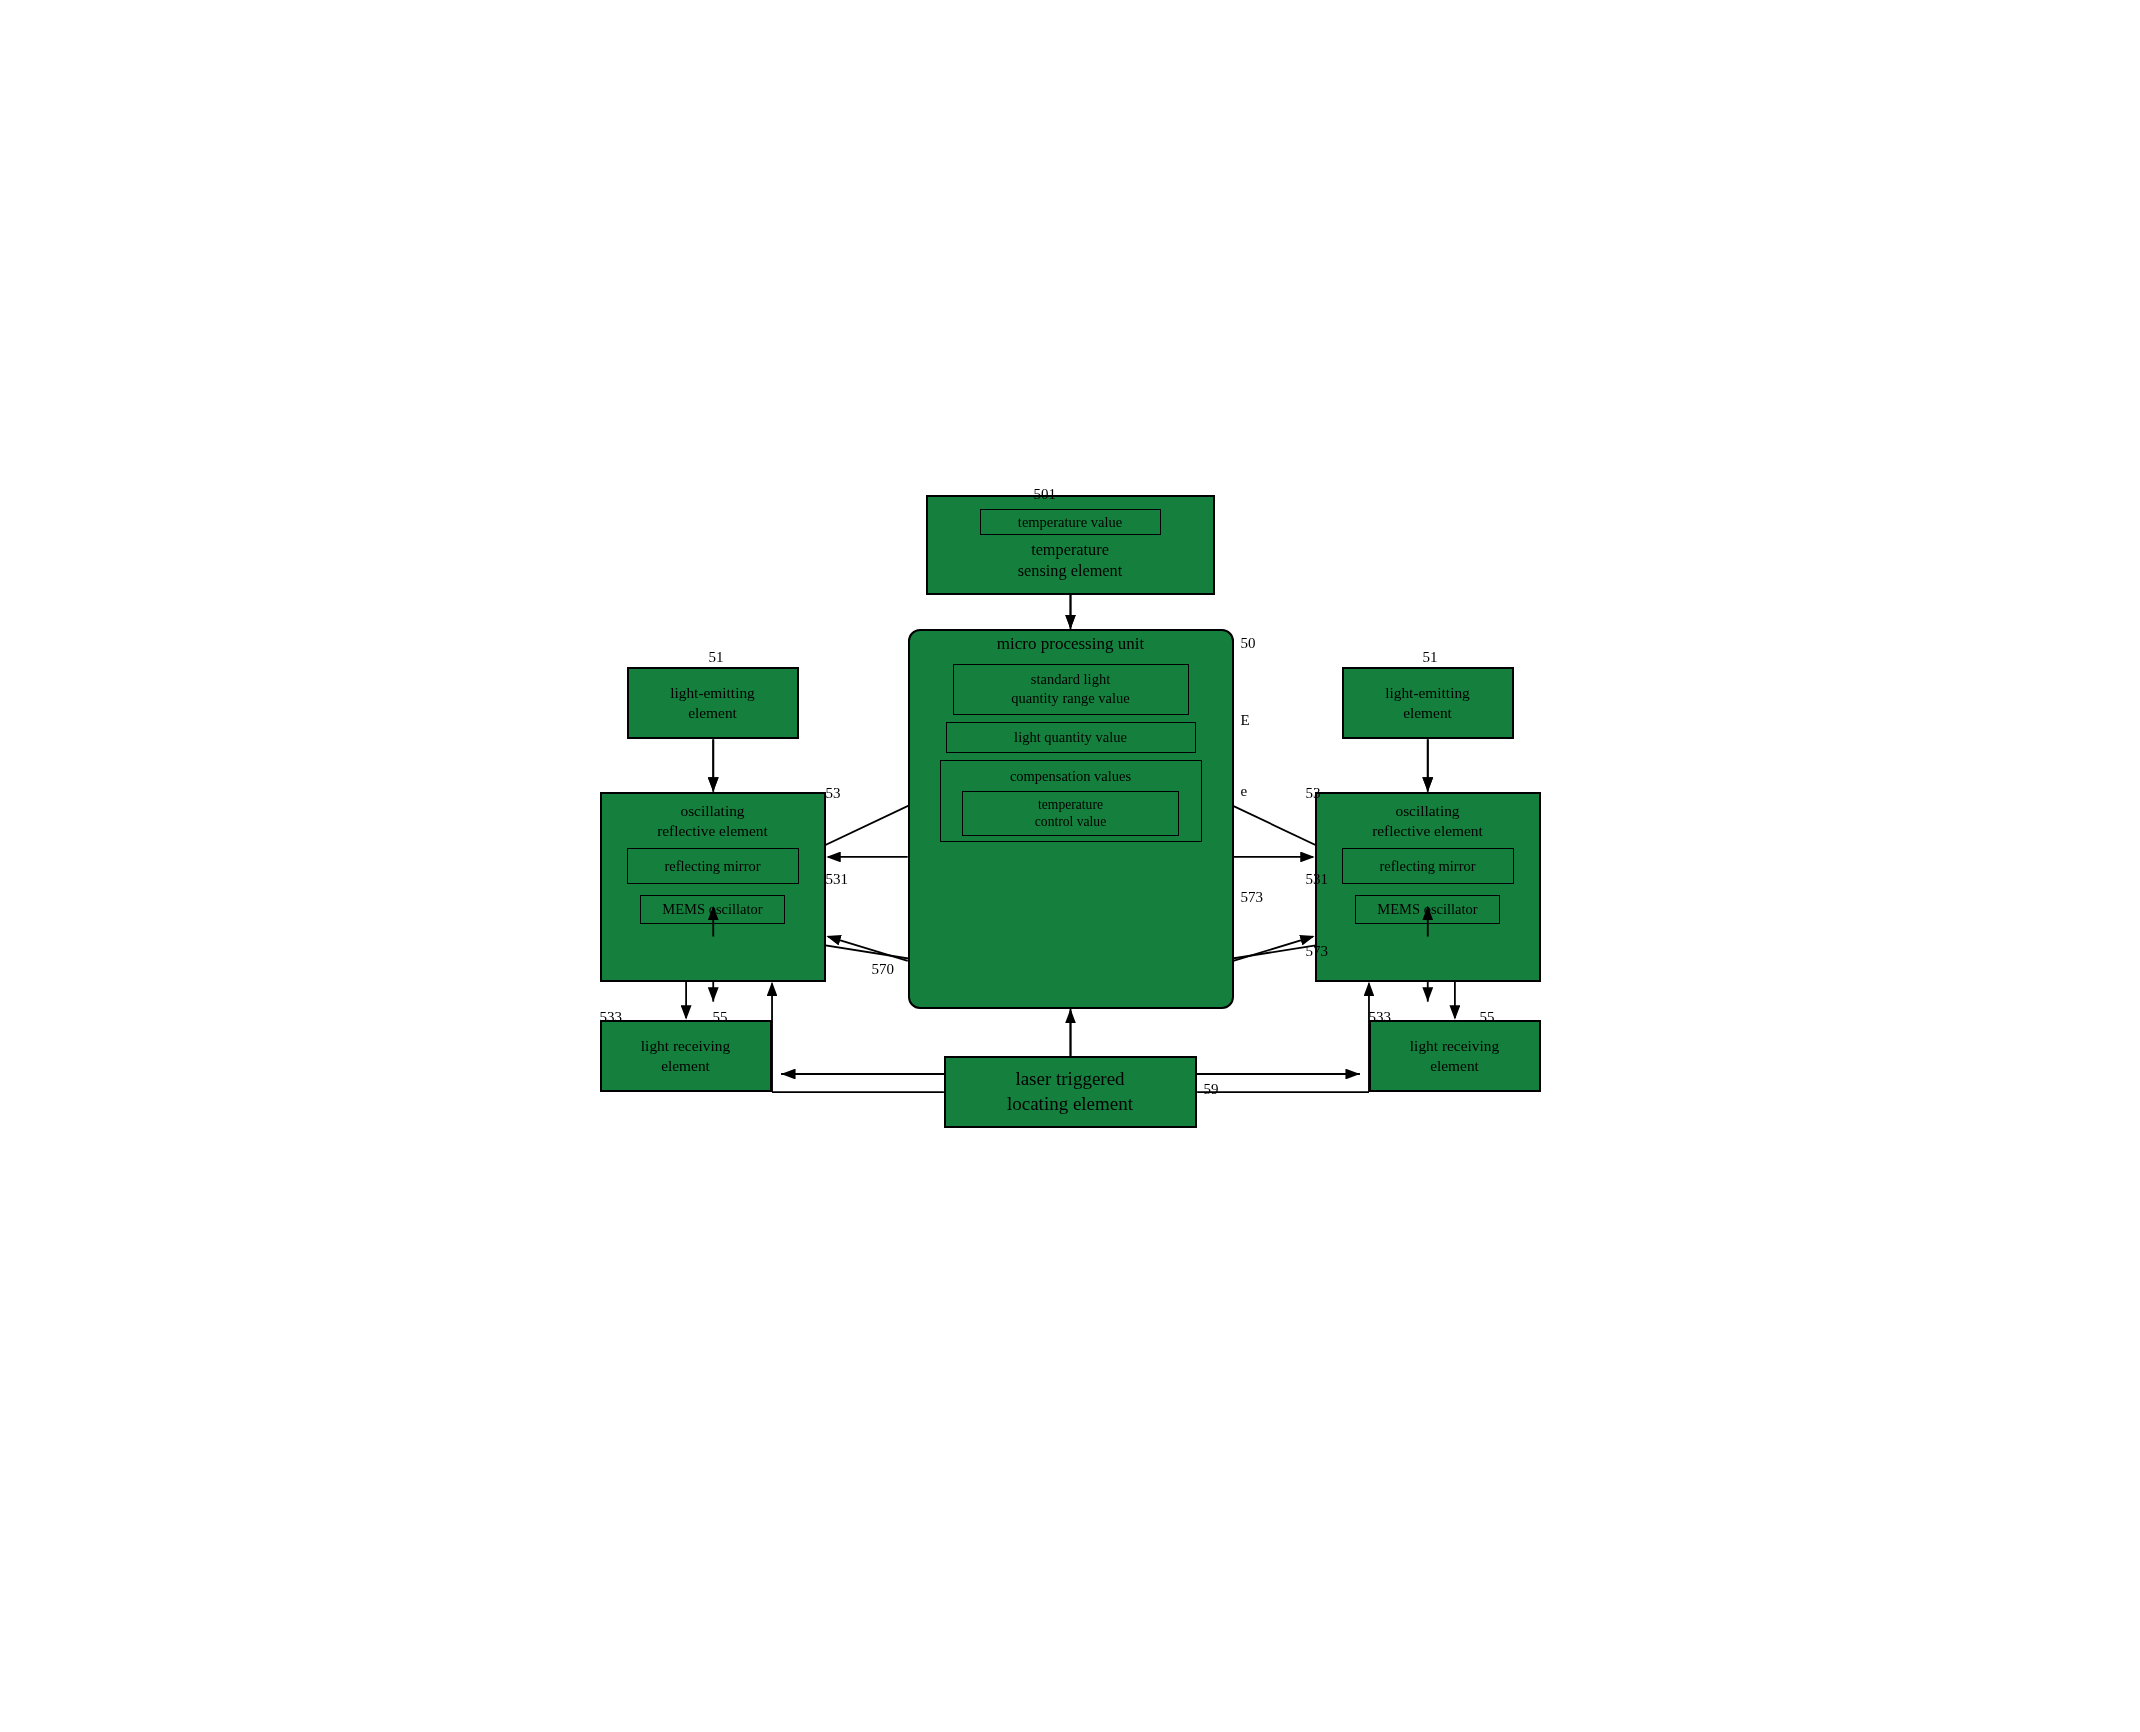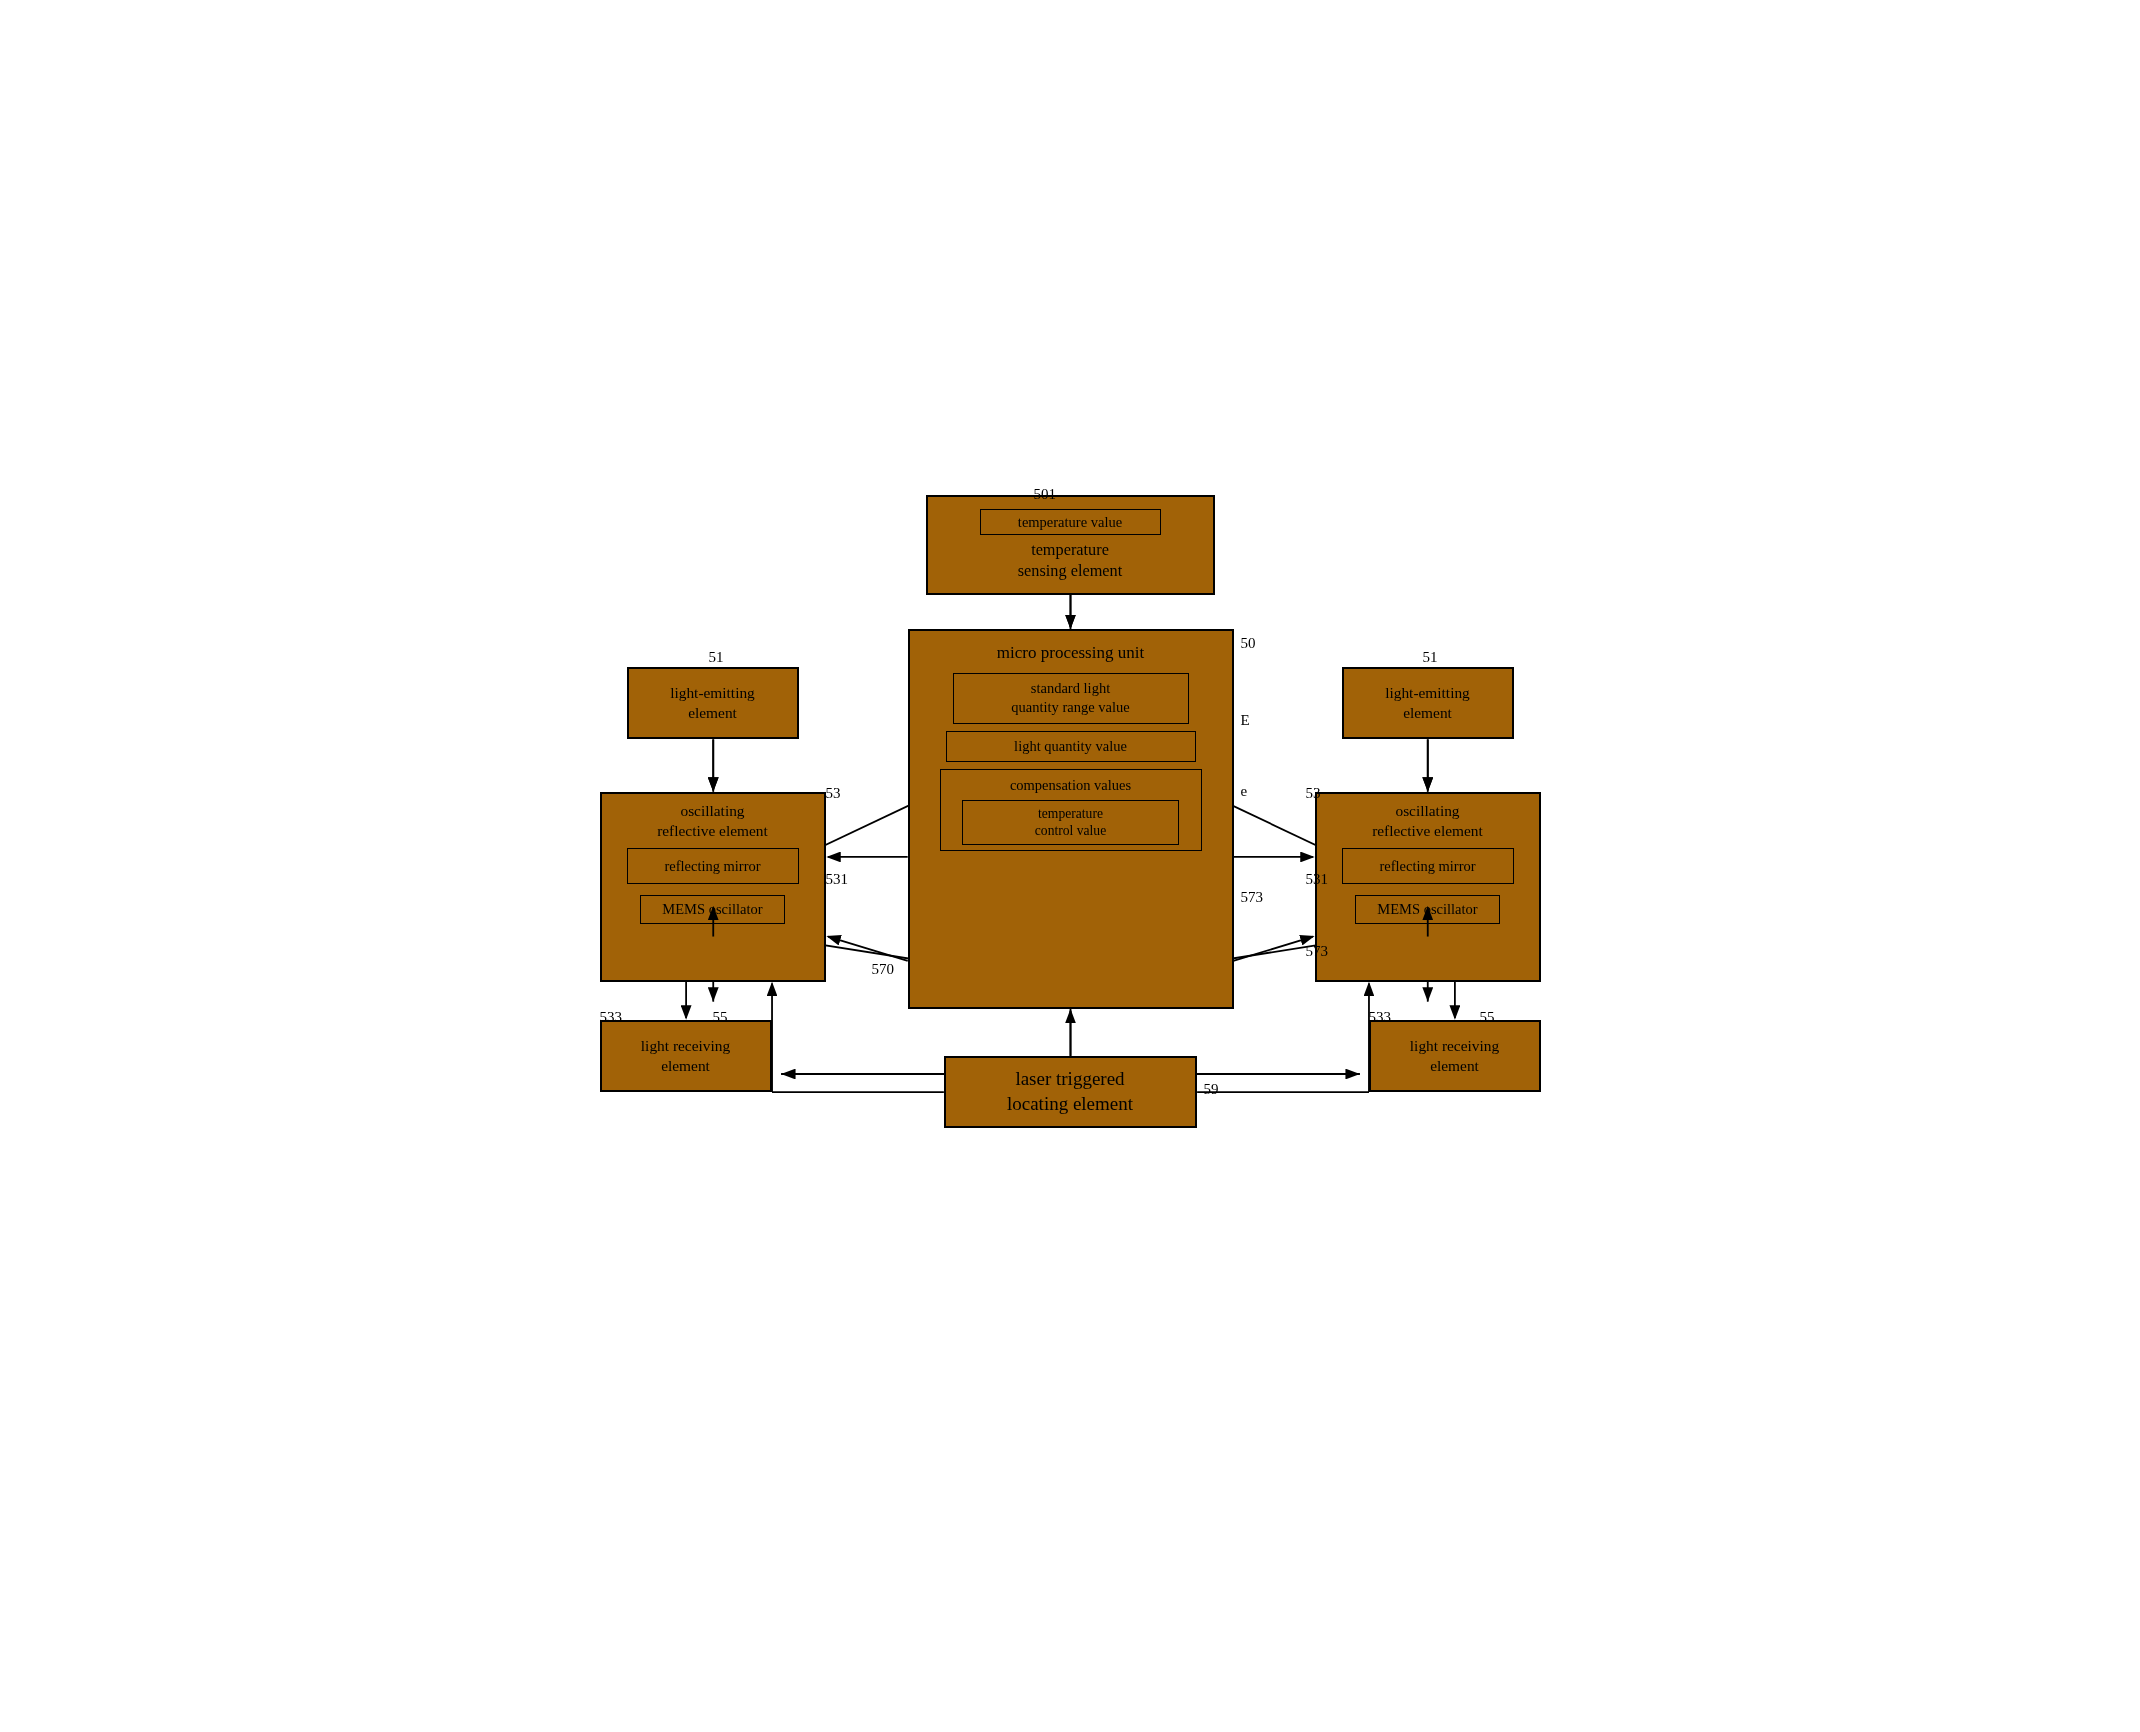--- a/index.html
+++ b/index.html
@@ -21,21 +21,21 @@
     .fig-title {
       text-align: center;
       font-size: 33px;
       font-weight: bold;
       margin-top: 18px;
       letter-spacing: 1.8px;
     }
     
     .block {
       border: 2.3px solid #000;
-      background: #a16207;
+      background: #15803d;
       text-align: center;
       position: absolute;
       display: flex;
       flex-direction: column;
       align-items: center;
       justify-content: center;
       line-height: 1.3;
     }
     
     .svg-overlay {
@@ -94,21 +94,21 @@
 
   <div class="block" style="left:353px; top:36px; width:289px; height:100px; font-size:16.3px;">
     <div style="border:1.8px solid #000; width:181px; padding:2.7px 7.2px; margin-bottom:3.6px; font-size:14.5px;">
       <span>temperature value</span>
     </div>
     <span>temperature</span>
     <span>sensing element</span>
   </div>
   <span class="label-ref" style="left:461px; top:27px;">501</span>
 
-  <div class="block" style="left:335px; top:170px; width:326px; height:380px; font-size:17px; justify-content: flex-start; padding-top:11px;">
+  <div class="block" style="left:335px; top:170px; width:326px; height:380px; font-size:17px; justify-content: flex-start; padding-top:2px;border-radius:12px;">
     <span style="margin-bottom:9px;">micro processing unit</span>
 
     <div style="border:1.8px solid #000; width:236px; padding:5.4px 9px; margin-bottom:7.2px; font-size:14.5px; text-align:center;font-family:Liberation Serif, serif;">
       <span>standard light</span><br>
       <span>quantity range value</span>
     </div>
 
     <div style="border:1.8px solid #000; width:250px; padding:5.4px 9px; margin-bottom:7px; font-size:14.5px; text-align:center;">
       <span>light quantity value</span>
     </div>

